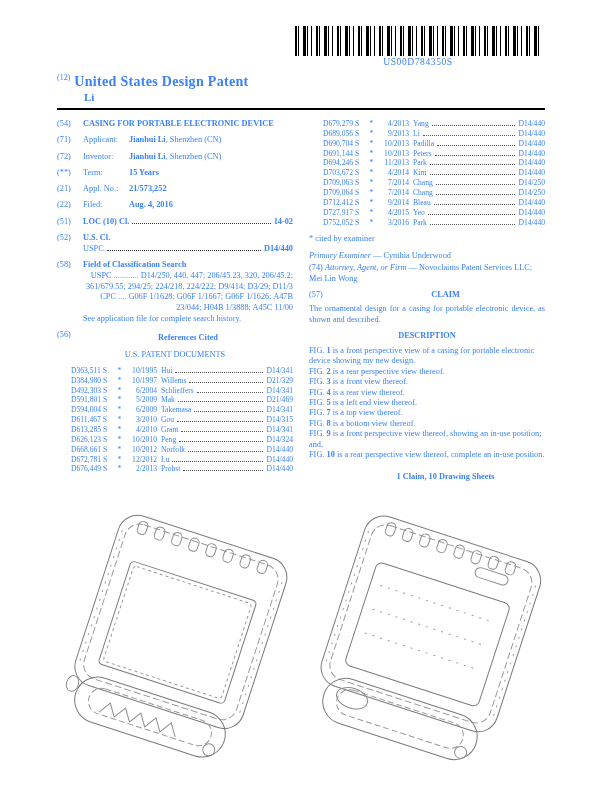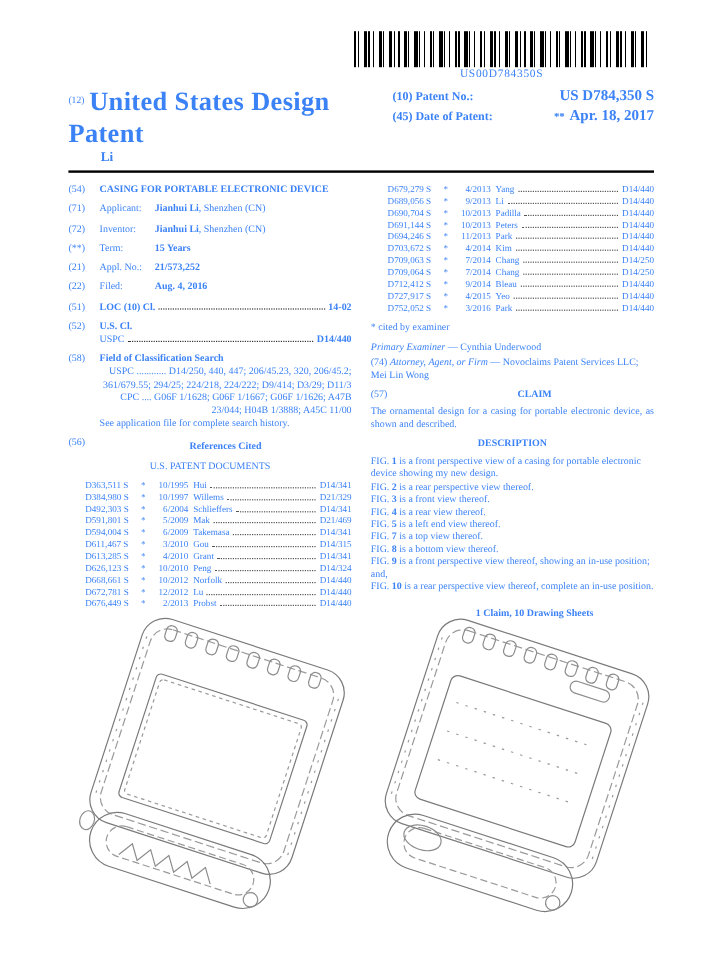--- a/index.html
+++ b/index.html
@@ -7,21 +7,21 @@
         font-family:"Liberation Serif","DejaVu Serif",serif;color:#3b82f6;}
   
   .barcode-wrap{position:absolute;left:292px;top:26px;width:252px;text-align:center;}
   .barcode{height:30px;width:246px;margin:0 auto;
     background:repeating-linear-gradient(90deg,#000 0 2px,#fff 2px 3px,#000 3px 4px,#fff 4px 8px,
      #000 8px 11px,#fff 11px 12px,#000 12px 13px,#fff 13px 16px,#000 16px 17px,#fff 17px 21px);}
   .barcode-label{font-size:9.5px;letter-spacing:.6px;margin-top:1px;}
   
   .hdr{display:flex;justify-content:space-between;padding:72px 55px 0 57px;}
   .hdr-kind{font-size:8px;vertical-align:super;}
-  .hdr-title{font-size:22px;font-weight:bold;letter-spacing:.3px;display:inline;}
+  .hdr-title{font-size:14px;font-weight:bold;letter-spacing:.3px;display:inline;}
   .hdr-author{font-size:11px;font-weight:bold;margin:1px 0 0 27px;}
   .hdr-right{width:218px;flex:none;font-size:10px;font-weight:bold;}
   .hdr-row{display:flex;justify-content:space-between;align-items:baseline;margin-bottom:2px;}
   .hdr-val{font-size:12.5px;}
   .hdr-note{font-size:9px;margin-right:4px;}
   .hr-line{border-top:2.5px solid #000;margin:5px 55px 9px 57px;}
   
   .cols{display:flex;gap:16px;padding:0 55px 0 57px;}
   .col{width:236px;flex:none;font-size:8.3px;line-height:1.3;}
   .field{display:flex;margin-bottom:5.5px;}
@@ -63,30 +63,20 @@
     <div class="barcode"></div>
     <div class="barcode-label">US00D784350S</div>
   </div>
 
   <div class="hdr">
     <div>
       <span class="hdr-kind">(12)</span>
       <span class="hdr-title">United States Design Patent</span>
       <div class="hdr-author">Li</div>
     </div>
-    <div class="hdr-right">
-      <div class="hdr-row">
-        <span>(10) Patent No.:</span>
-        <span class="hdr-val">US D784,350 S</span>
-      </div>
-      <div class="hdr-row">
-        <span>(45) Date of Patent:</span>
-        <span class="hdr-val"><span class="hdr-note">**</span><span>Apr. 18, 2017</span></span>
-      </div>
-    </div>
   </div>
 
   <div class="hr-line"></div>
 
   <div class="cols">
 
     <div class="col">
 
       <div class="field">
         <span class="fnum">(54)</span>

